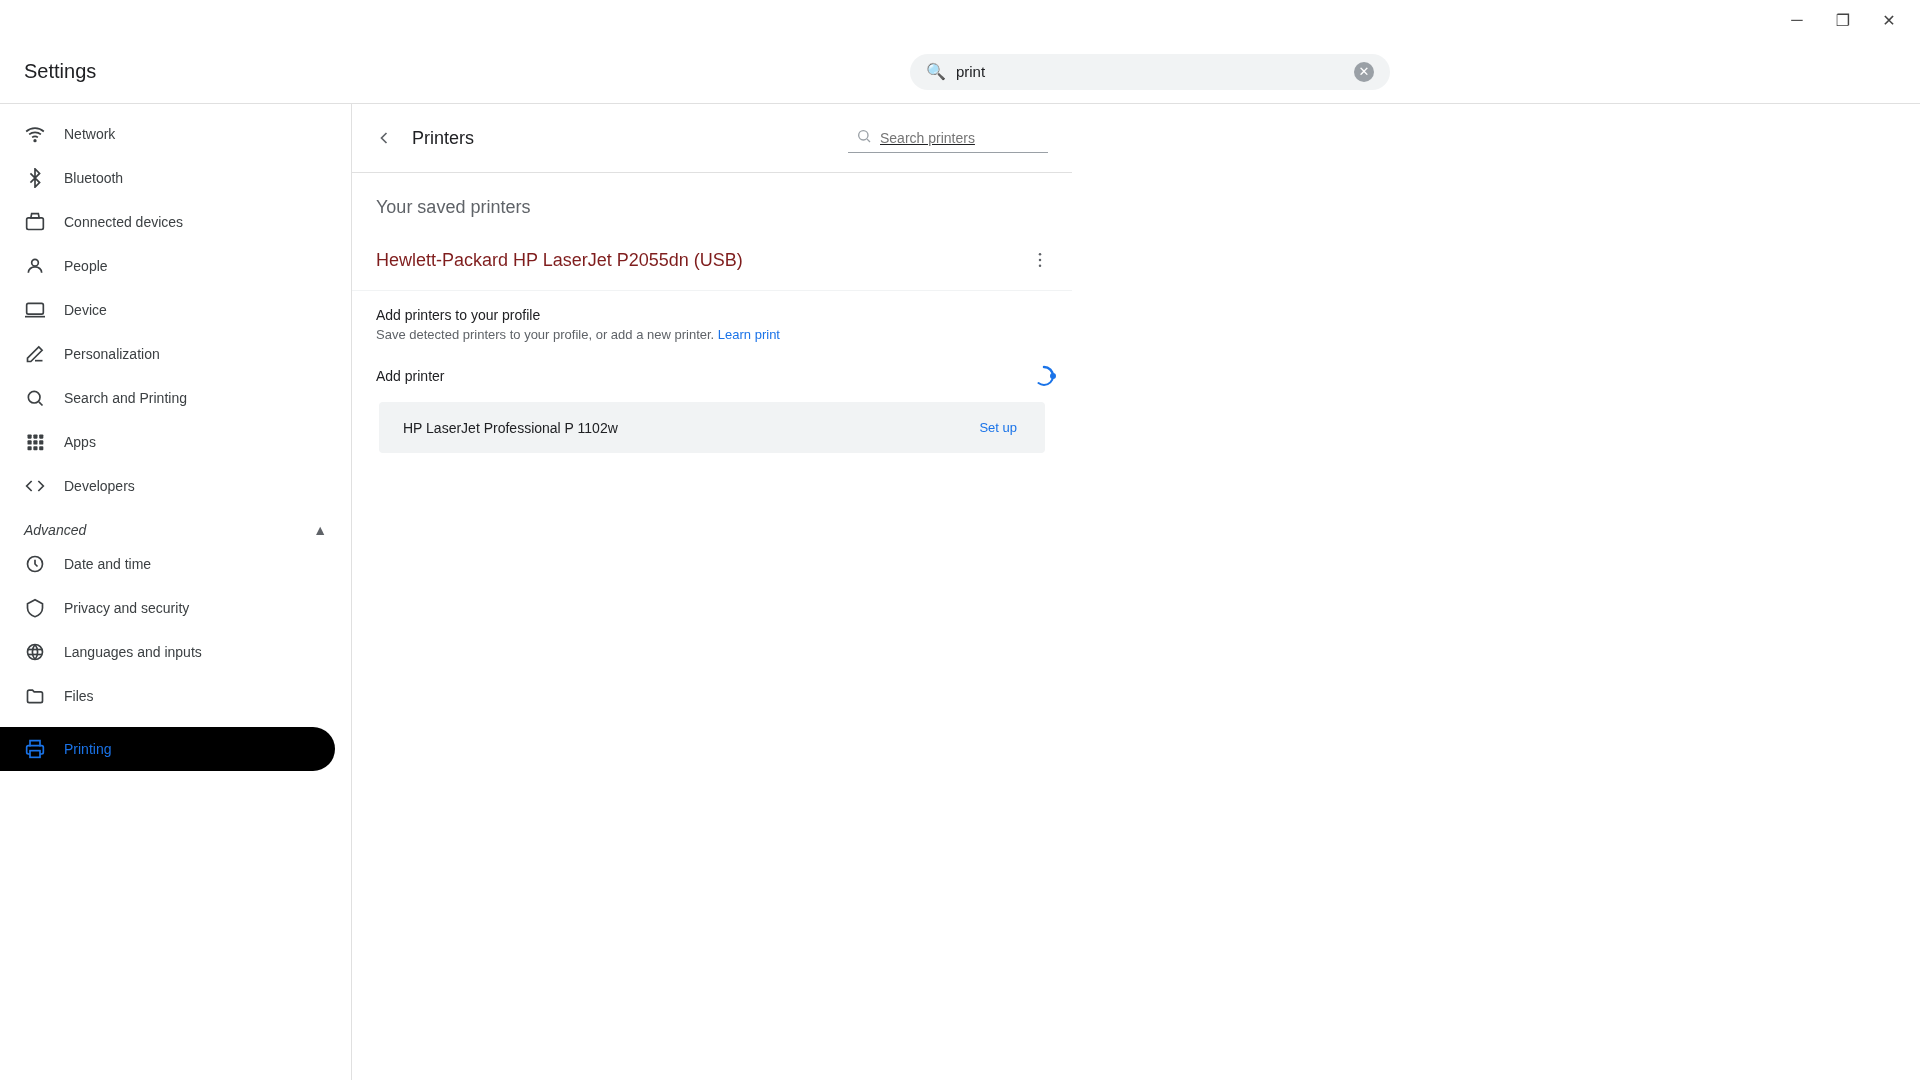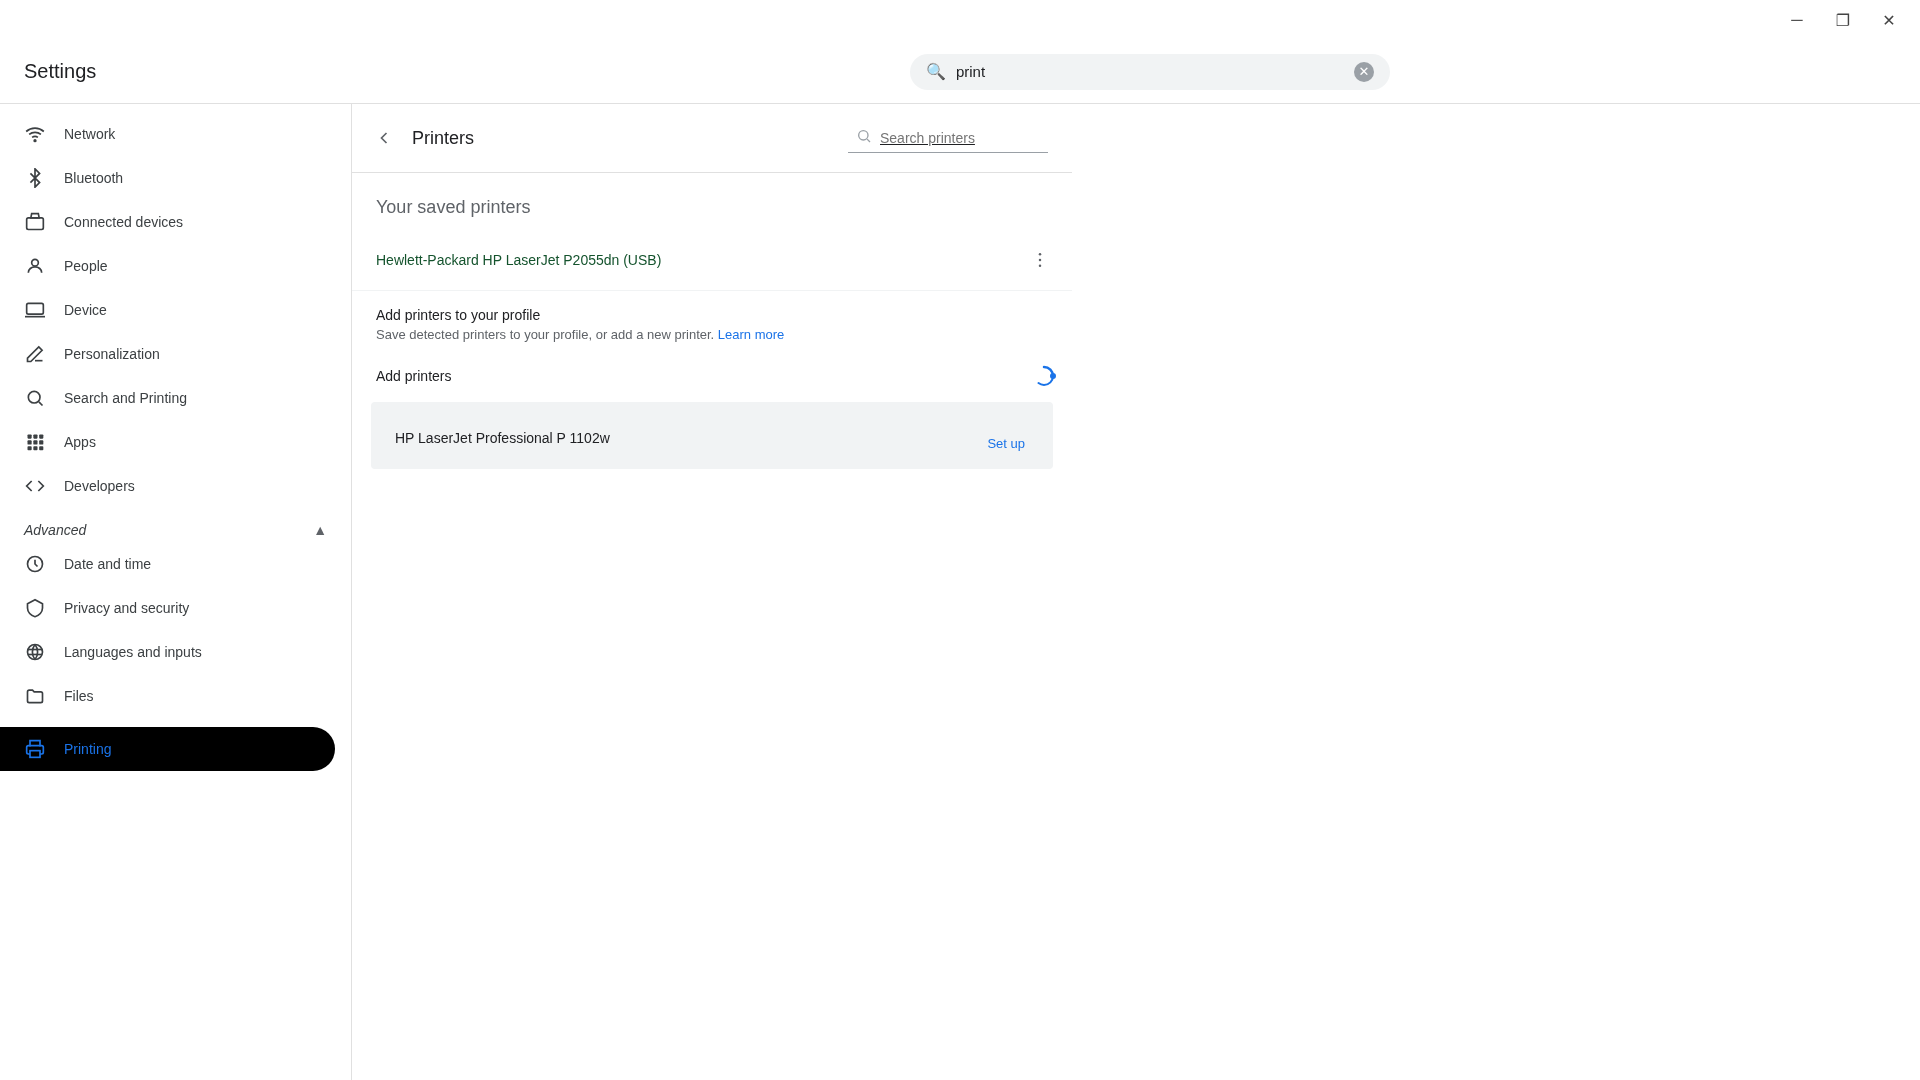--- a/index.html
+++ b/index.html
@@ -212,22 +212,22 @@
     }
 
     .printer-row {
       display: flex;
       align-items: center;
       padding: 14px 16px 14px 24px;
       border-bottom: 1px solid #f1f3f4;
     }
     .printer-name {
       flex: 1;
-      font-size: 14px;
-      color: #14532d;
+      font-size: 18px;
+      color: #7f1d1d;
     }
     .printer-menu {
       font-size: 20px;
       color: #5f6368;
       cursor: pointer;
       width: 32px;
       height: 32px;
       display: flex;
       align-items: center;
       justify-content: center;
@@ -265,25 +265,25 @@
     }
     .add-printer-spinner {
       font-size: 22px;
       color: #1a73e8;
       display: flex;
       align-items: center;
     }
 
     .discovered-printer-row {
       display: flex;
-      align-items: flex-start;
-      padding: 28px 16px 12px 24px;
+      align-items: center;
+      padding: 12px 16px 12px 24px;
       background: #f1f3f4;
       border-radius: 4px;
-      margin: 0 11px;
+      margin: 0 19px;
     }
     .discovered-printer-name {
       flex: 1;
       font-size: 14px;
       color: #202124;
     }
     .setup-btn {
       font-size: 13px;
       color: #1a73e8;
       font-weight: 500;
@@ -507,26 +507,26 @@
               <circle cx="12" cy="12" r="1.5"></circle>
               <circle cx="12" cy="19" r="1.5"></circle>
           </svg>
         </div>
       </div>
 
       <div class="add-printers-section">
         <div class="add-printers-title">Add printers to your profile</div>
         <div class="add-printers-desc">
           <span>Save detected printers to your profile, or add a new printer.</span>
-          <a href="#">Learn more</a>
+          <a href="#">Learn print</a>
         </div>
       </div>
 
       <div class="add-printer-row">
-        <span class="add-printer-name">Add printers</span>
+        <span class="add-printer-name">Add printer</span>
         <div class="add-printer-spinner">
           <svg width="24" height="24" viewBox="0 0 24 24" fill="none" stroke="#1a73e8" stroke-width="2">
             <circle cx="12" cy="12" r="9" stroke-dasharray="20 40" stroke-linecap="round"></circle>
             <path d="M21 12a9 9 0 0 0-9-9" stroke="#1a73e8" stroke-width="2.5" stroke-linecap="round"></path>
             <circle cx="21" cy="12" r="2" fill="#1a73e8"></circle>
           </svg>
         </div>
       </div>
 
       <div style="padding: 0 8px;">

